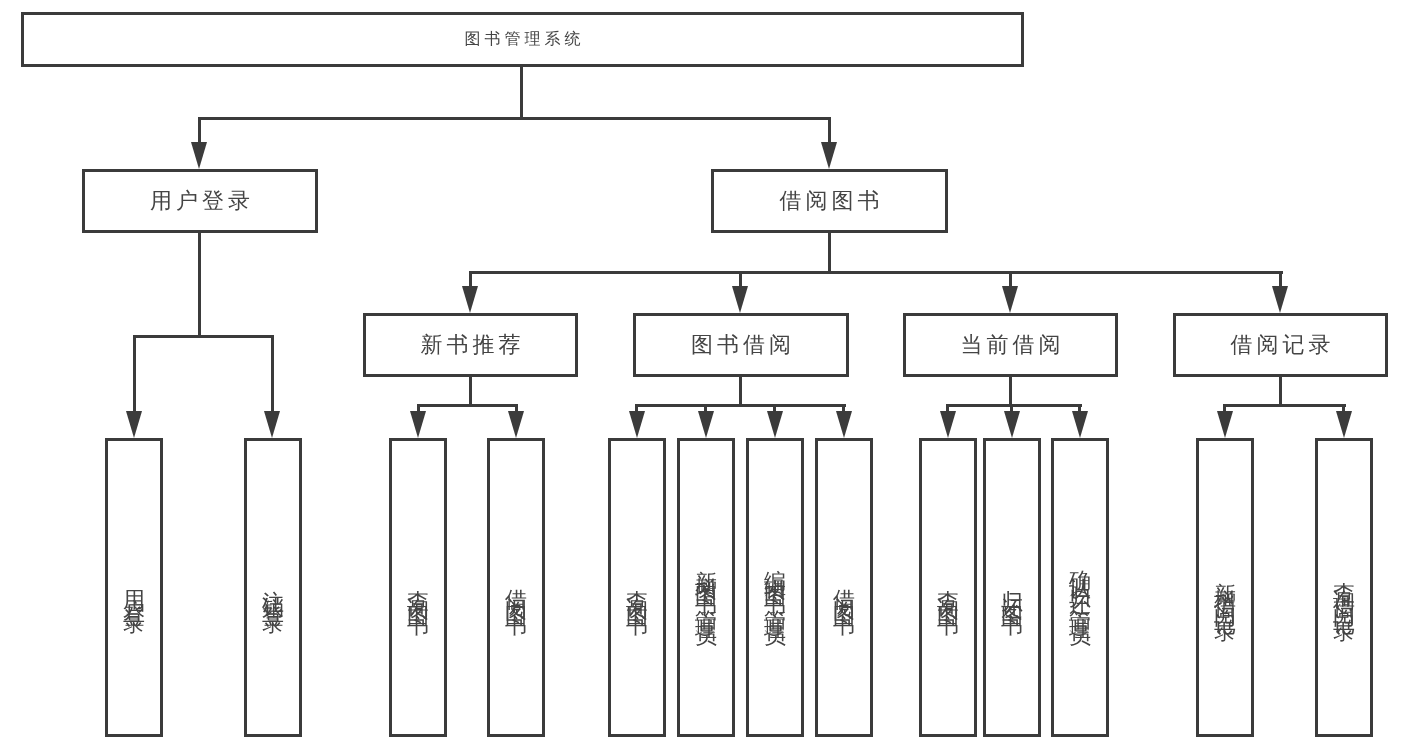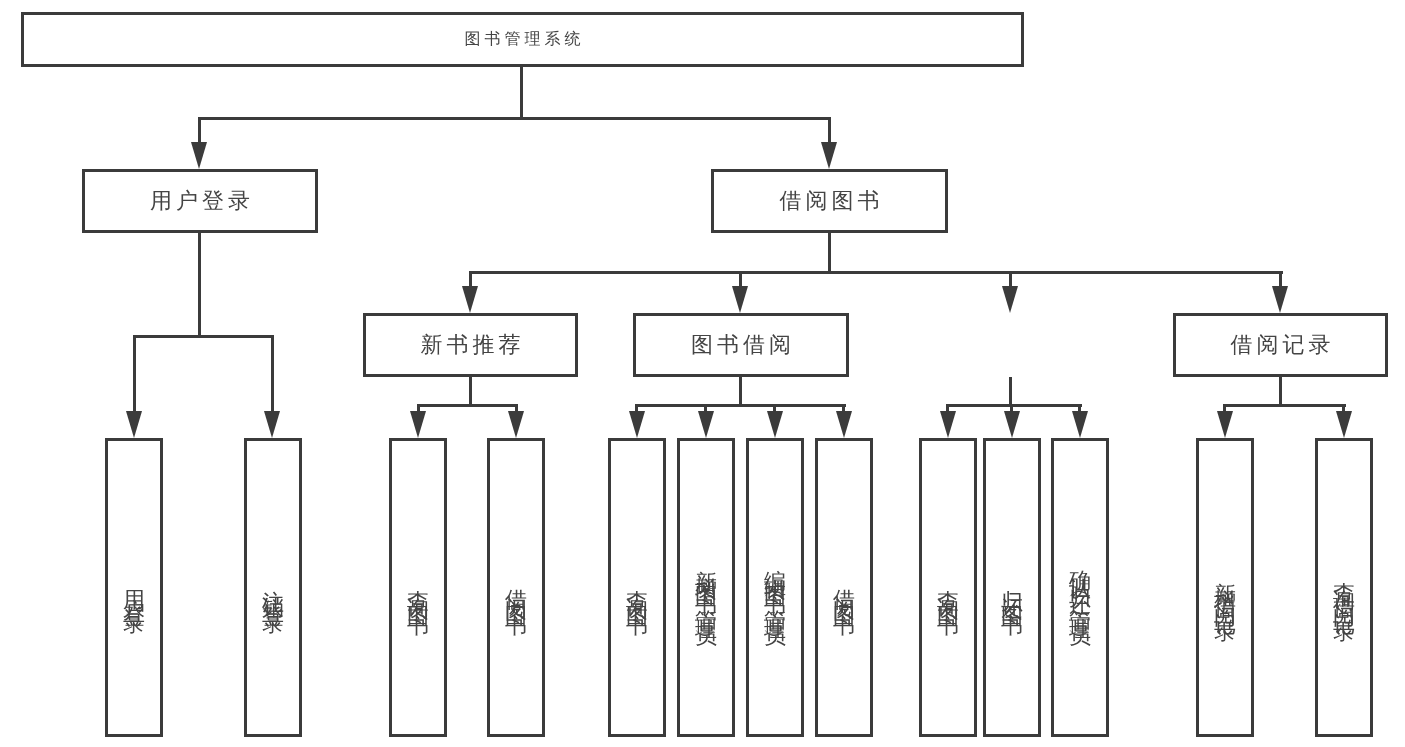--- a/index.html
+++ b/index.html
@@ -70,20 +70,23 @@
   <div class="vl" style="left:1009px;top:271px;height:17px;"></div>
   <div class="arr" style="left:1002px;top:286px;"></div>
   <div class="vl" style="left:1279px;top:271px;height:17px;"></div>
   <div class="arr" style="left:1272px;top:286px;"></div>
 
   <div class="box hbox" style="left:633px;top:313px;width:216px;height:64px;">
     <span>图书借阅</span>
   </div>
   <div class="box hbox" style="left:363px;top:313px;width:215px;height:64px;">
     <span>新书推荐</span>
+  </div>
+  <div class="box hbox" style="left:903px;top:313px;width:215px;height:64px;">
+    <span>当前借阅</span>
   </div>
   <div class="box hbox" style="left:1173px;top:313px;width:215px;height:64px;">
     <span>借阅记录</span>
   </div>
 
   <div class="vl" style="left:469px;top:377px;height:30px;"></div>
   <div class="hl" style="left:417px;top:404px;width:101px;"></div>
   <div class="vl" style="left:417px;top:404px;height:10px;"></div>
   <div class="arr" style="left:410px;top:411px;"></div>
   <div class="vl" style="left:515px;top:404px;height:10px;"></div>

